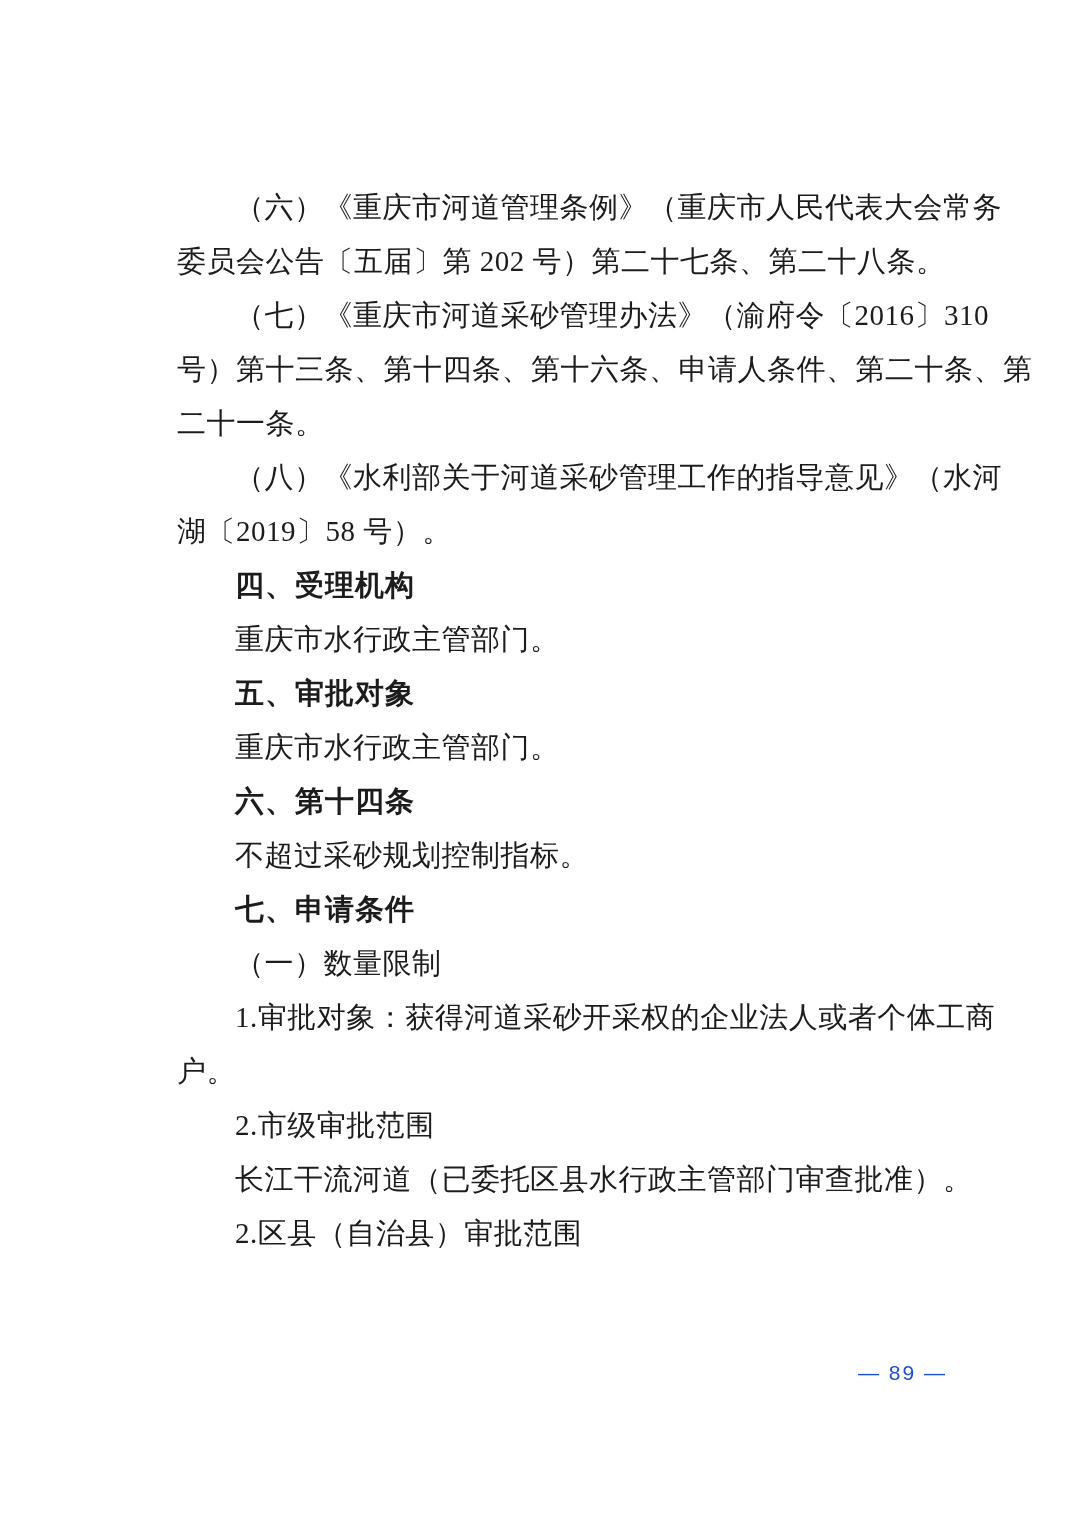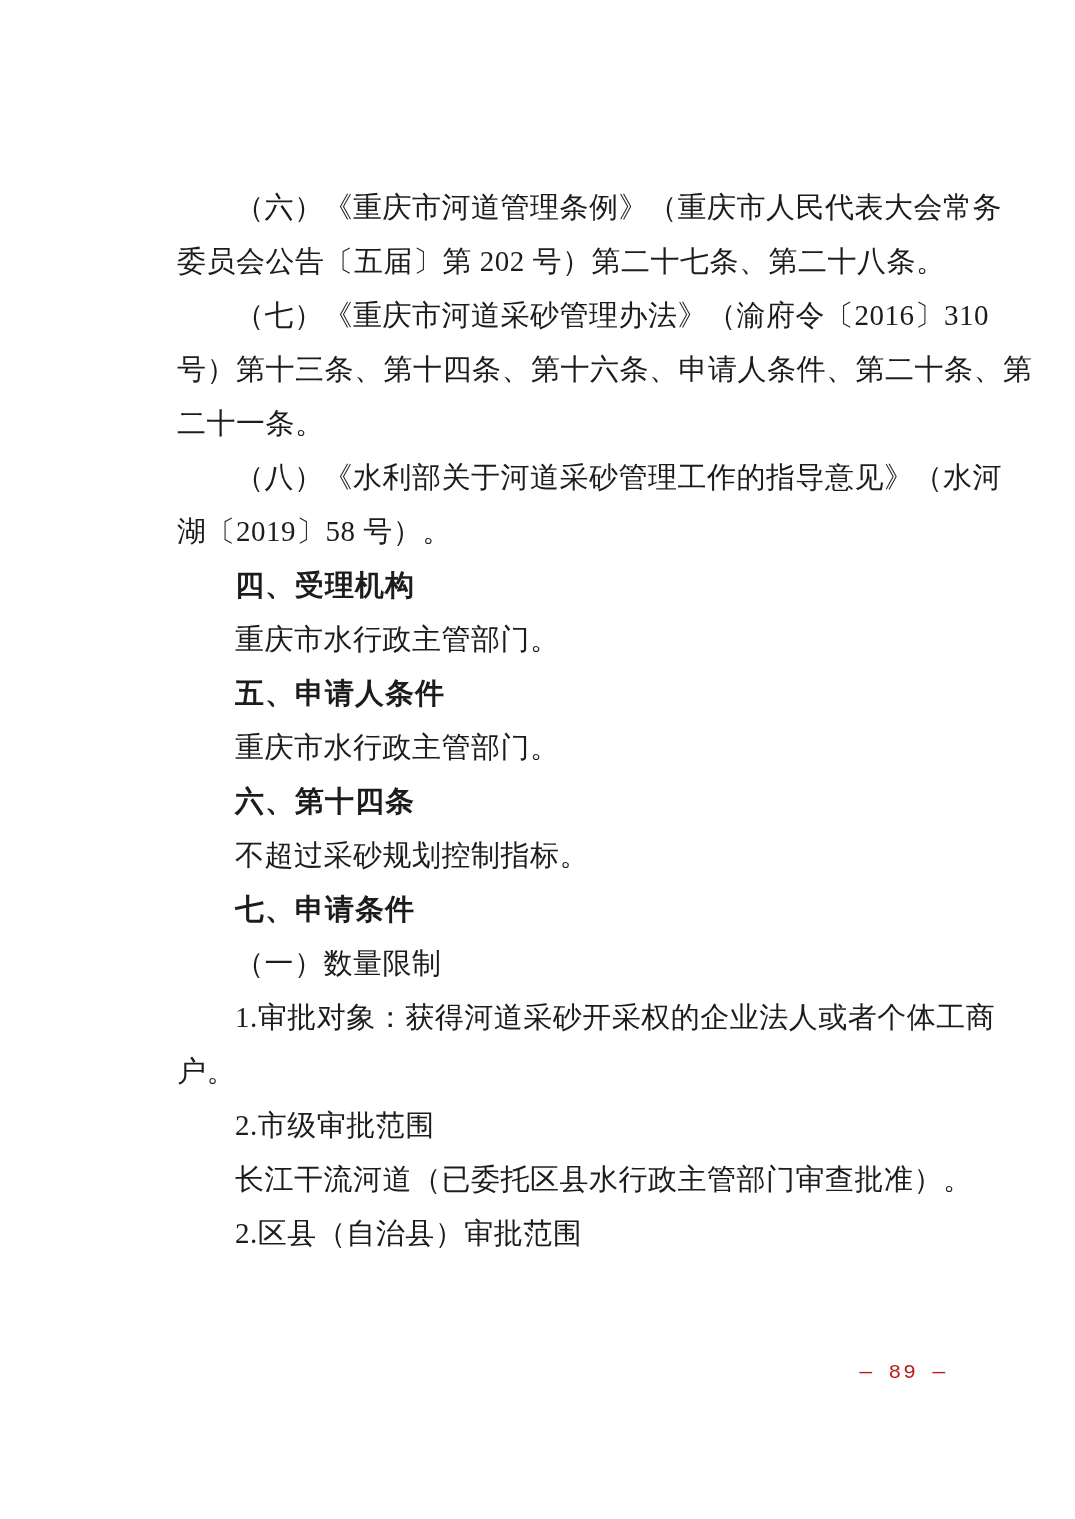--- a/index.html
+++ b/index.html
@@ -44,22 +44,22 @@
     font-family: Liberation Serif, serif;
     font-weight: bold;
     letter-spacing: 1px;
   }
   .footer {
     position: absolute;
     top: 1358px;
     right: 128px;
     font-size: 21px;
     line-height: 30px;
-    color: #b91c1c;
-    font-family: Liberation Mono, monospace;
+    color: #1d4ed8;
+    font-family: Liberation Sans, sans-serif;
     letter-spacing: 2px;
   }
 </style>
 </head>
 <body>
 
 <div class="page">
   <div class="content" id="content">
       <div class="para body">
         <div class="line first">（六）《重庆市河道管理条例》（重庆市人民代表大会常务</div>
@@ -74,21 +74,21 @@
         <div class="line first">（八）《水利部关于河道采砂管理工作的指导意见》（水河</div>
         <div class="line last">湖〔2019〕58 号）。</div>
       </div>
       <div class="para heading">
         <div class="line first last">四、受理机构</div>
       </div>
       <div class="para body">
         <div class="line first last">重庆市水行政主管部门。</div>
       </div>
       <div class="para heading">
-        <div class="line first last">五、申请人条件</div>
+        <div class="line first last">五、审批对象</div>
       </div>
       <div class="para body">
         <div class="line first last">重庆市水行政主管部门。</div>
       </div>
       <div class="para heading">
         <div class="line first last">六、第十四条</div>
       </div>
       <div class="para body">
         <div class="line first last">不超过采砂规划控制指标。</div>
       </div>

